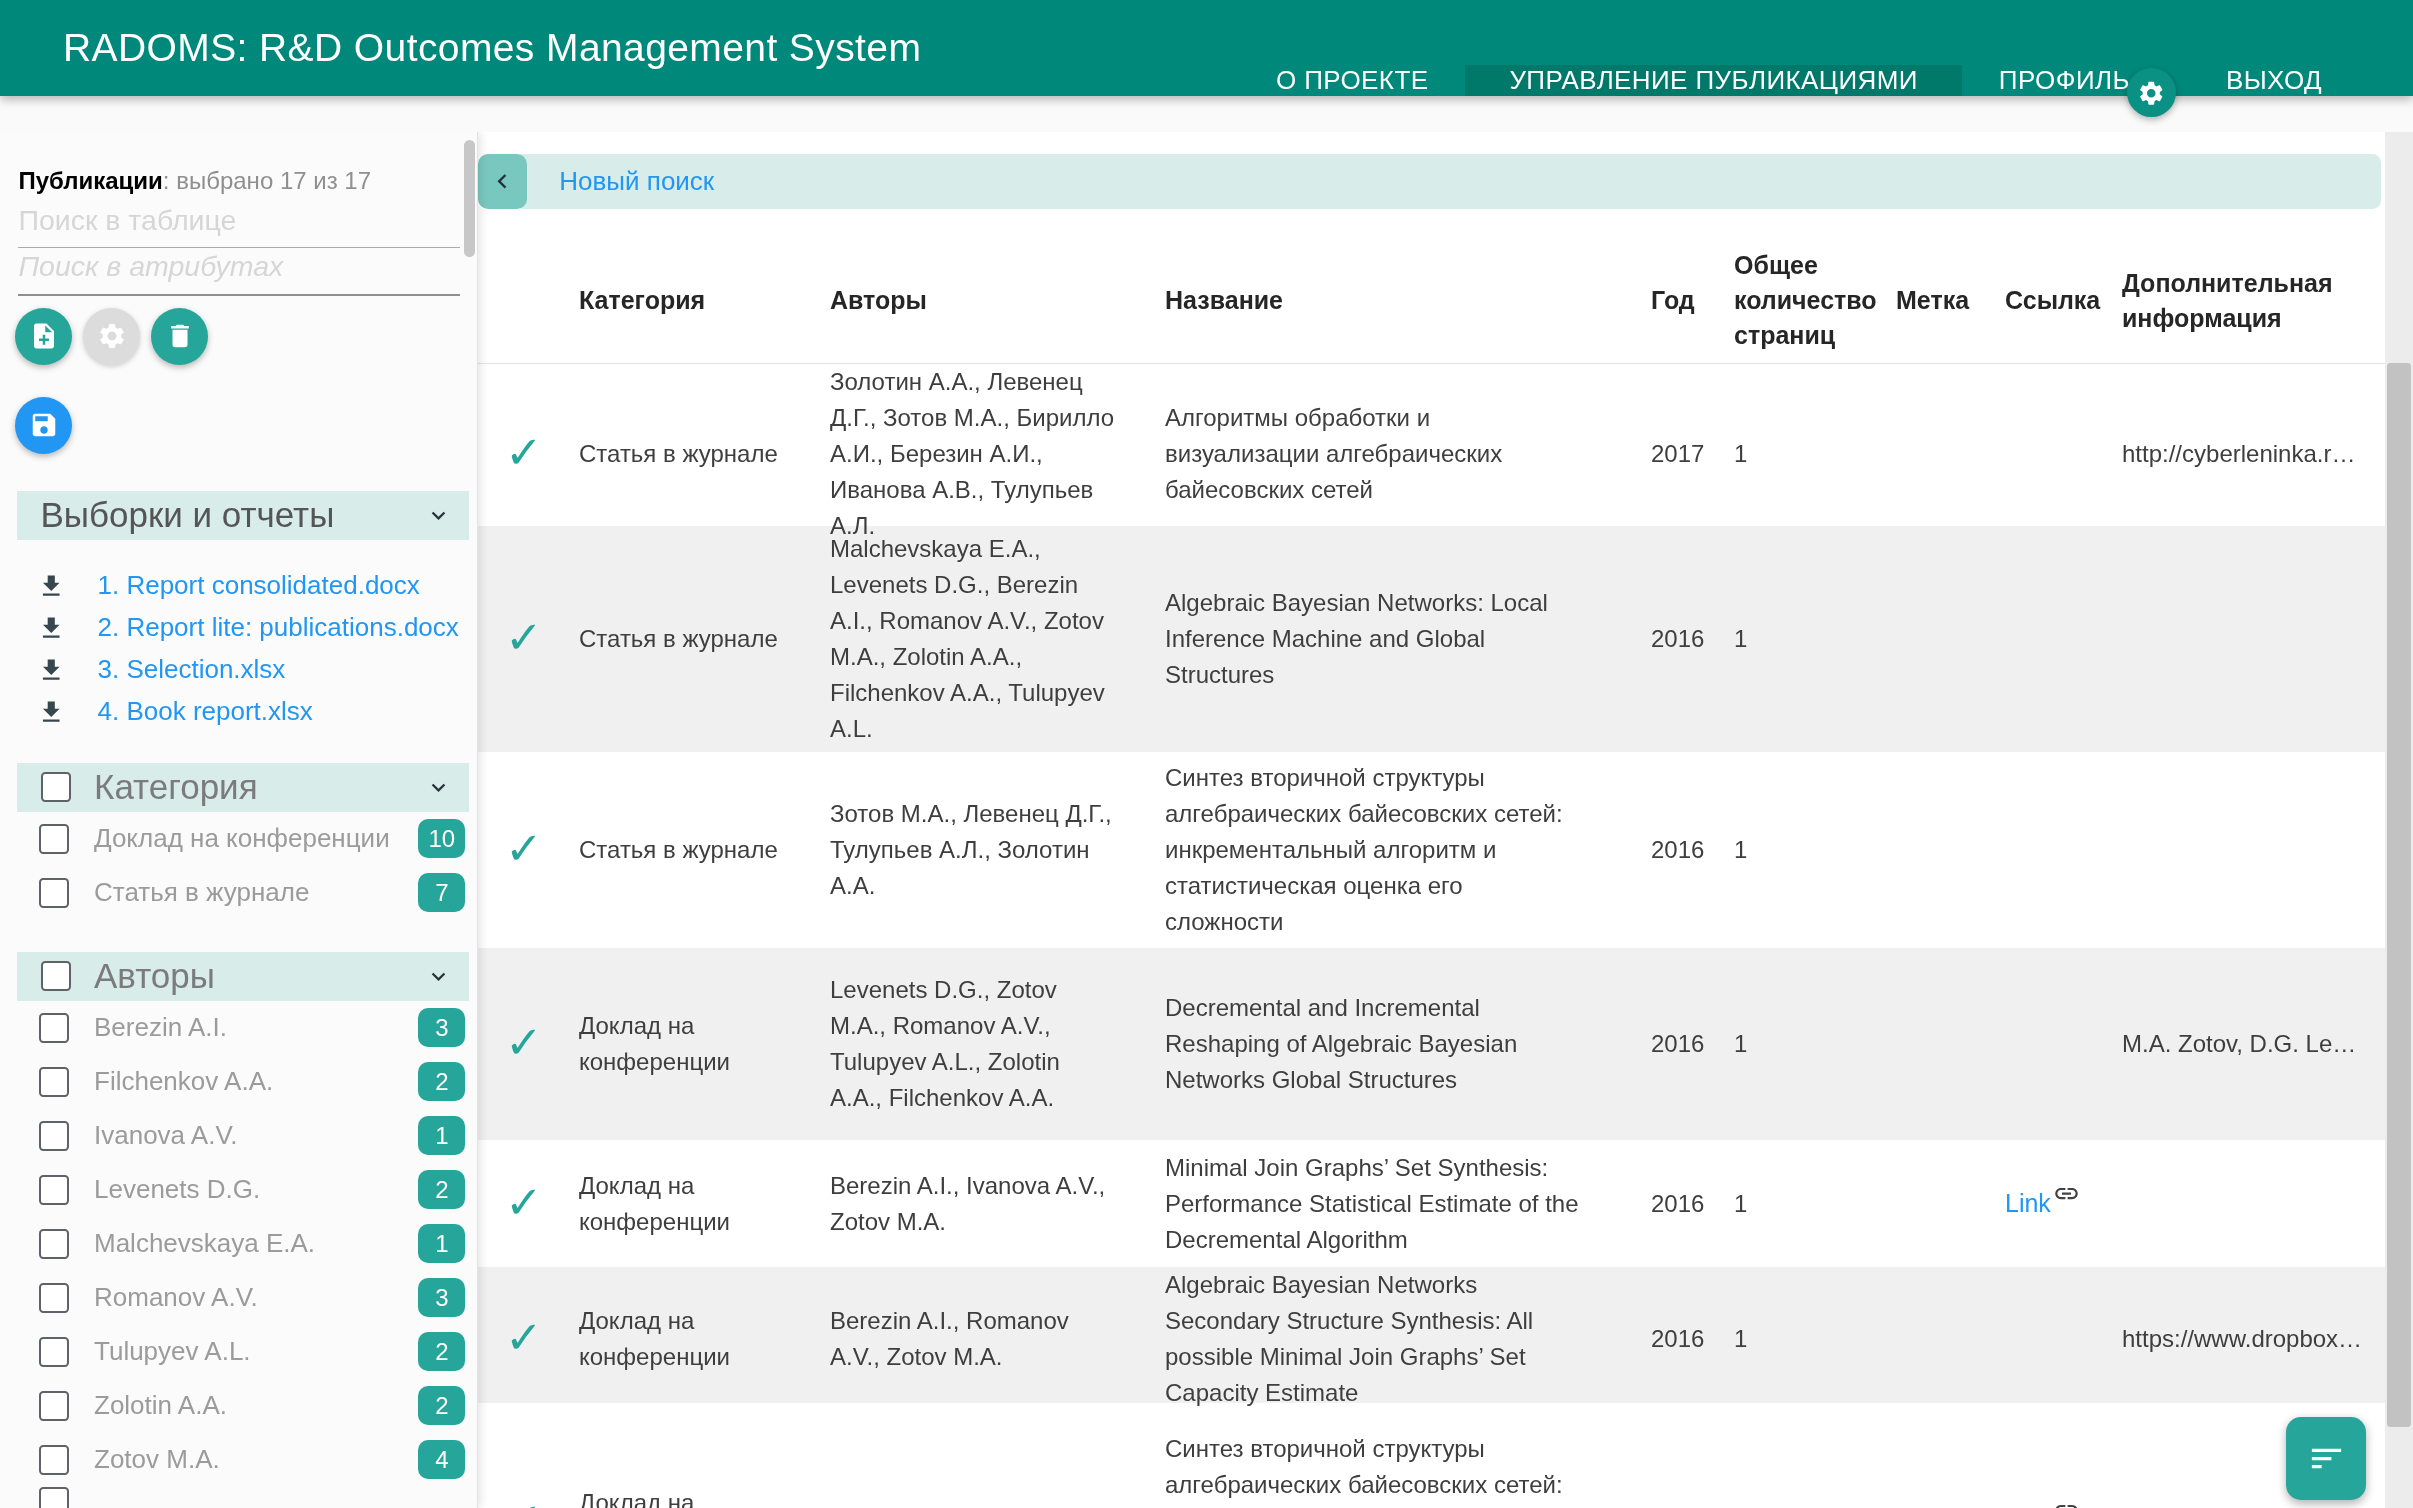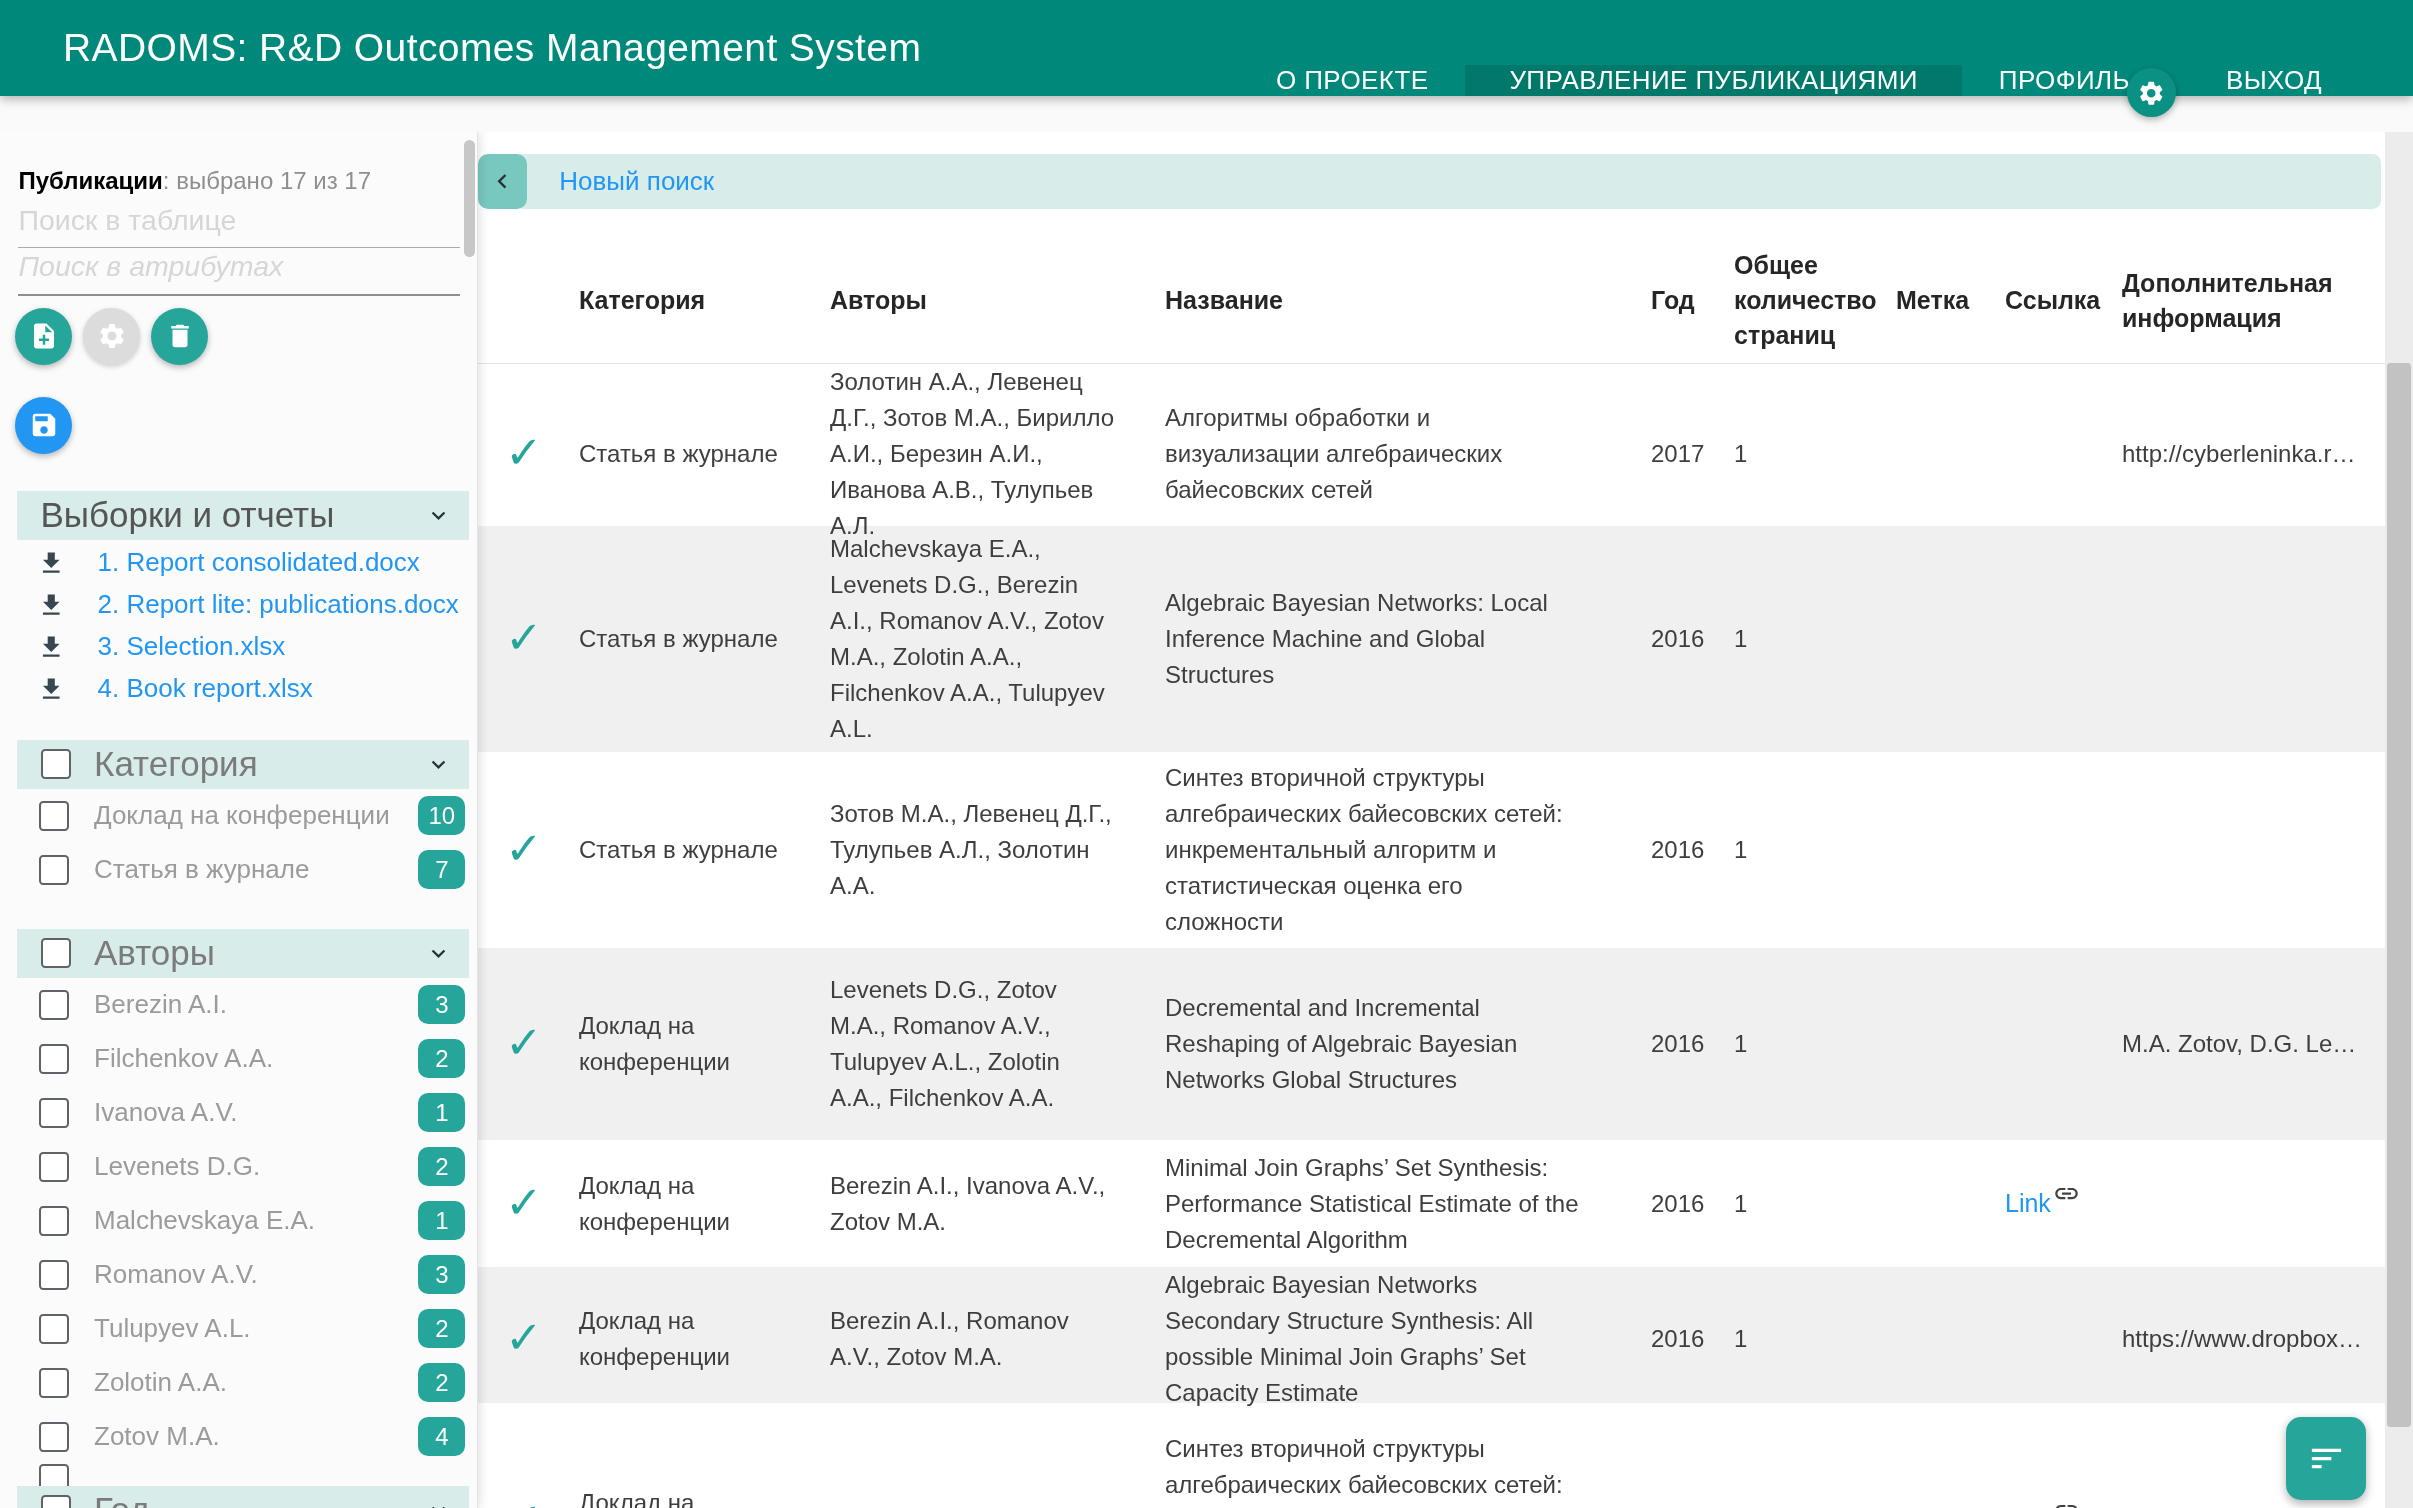--- a/index.html
+++ b/index.html
@@ -36,21 +36,21 @@
   .cbtn { width:57px; height:57px; min-height:57px; border-radius:50%; border:none; cursor:pointer;
           display:flex; align-items:center; justify-content:center; box-shadow:0 2.5px 6.7px rgba(0,0,0,.28); }
   .cbtn.teal { background:#26a69a; }
   .cbtn.gray { background:#dcdcdc; box-shadow:0 1.7px 5px rgba(0,0,0,.18); }
   .cbtn.blue { background:#2196f3; }
   .sb-save-row { margin:32px 0 0 15px; }
   .sec-hd { margin:37px 8.4px 0 17px; min-height:49px; background:#d8ecea; display:flex; align-items:center;
             padding:0 17px 0 23.5px; font-size:35px; color:#555; cursor:pointer; }
   .sec-hd .sec-label { color:#7b7b7b; }
   .chev { margin-left:auto; }
-  .rep-list { margin-top:2px; }
+  .rep-list { margin-top:25px; }
   .rep { display:flex; align-items:center; min-height:42px; margin:0 8.4px 0 37px; }
   .rep a { margin-left:32px; font-size:26px; color:#2196f3; text-decoration:none; cursor:pointer; }
   .fitem { display:flex; align-items:center; min-height:54px; margin:0 11.7px 0 39px; }
   .fitem .flabel { margin-left:25px; font-size:26px; color:#9b9b9b; }
   .cb { width:30px; min-width:30px; height:30px; border:2.9px solid #5f6368; border-radius:4.2px; background:#fff; cursor:pointer; }
   .sec-hd .cb { margin-right:23.5px; }
   .badge { margin-left:auto; min-width:47px; height:39px; background:#26a69a; color:#fff; border-radius:10px;
            display:flex; align-items:center; justify-content:center; font-size:24px; padding:0 10px; }
   .fitem.clipped { min-height:22px; height:22px; overflow:hidden; align-items:flex-start; }
   .sec-hd.year { margin-top:auto; margin-bottom:0; }

